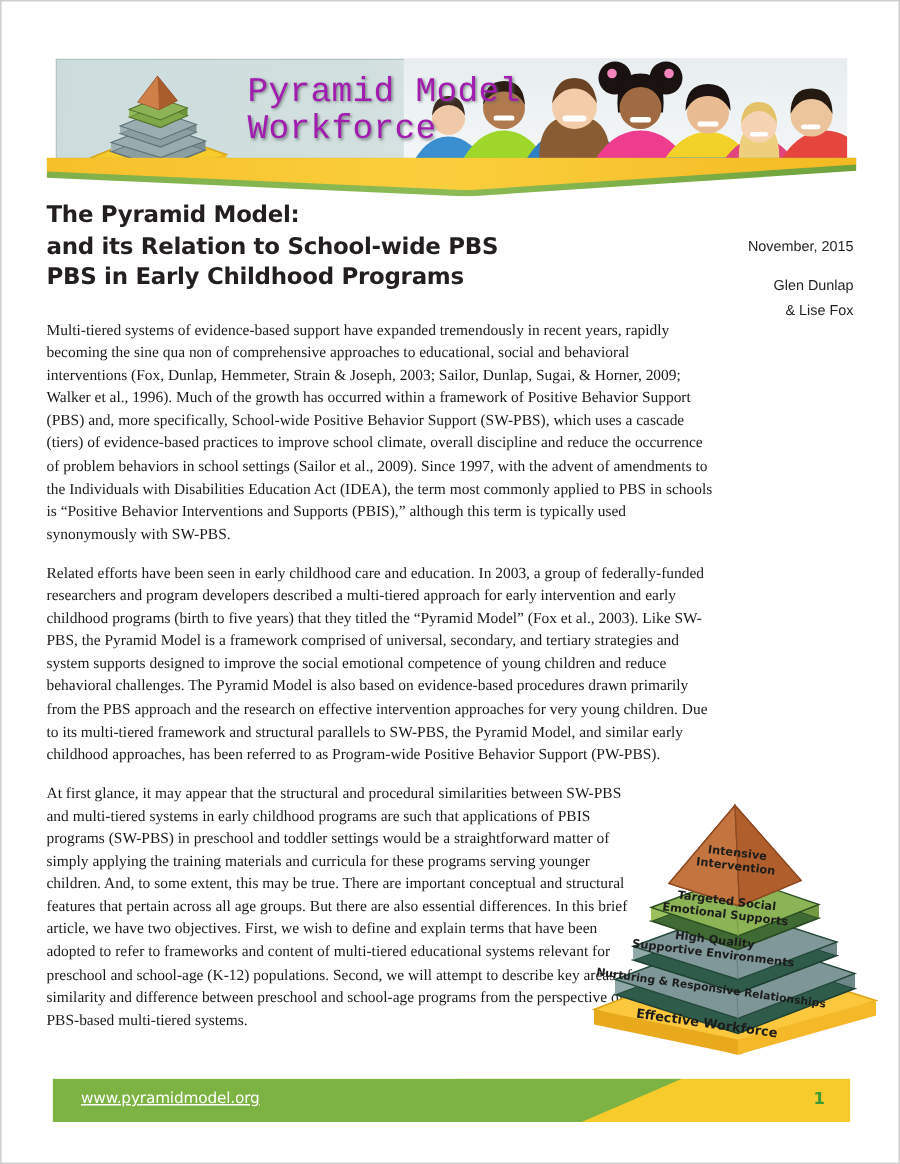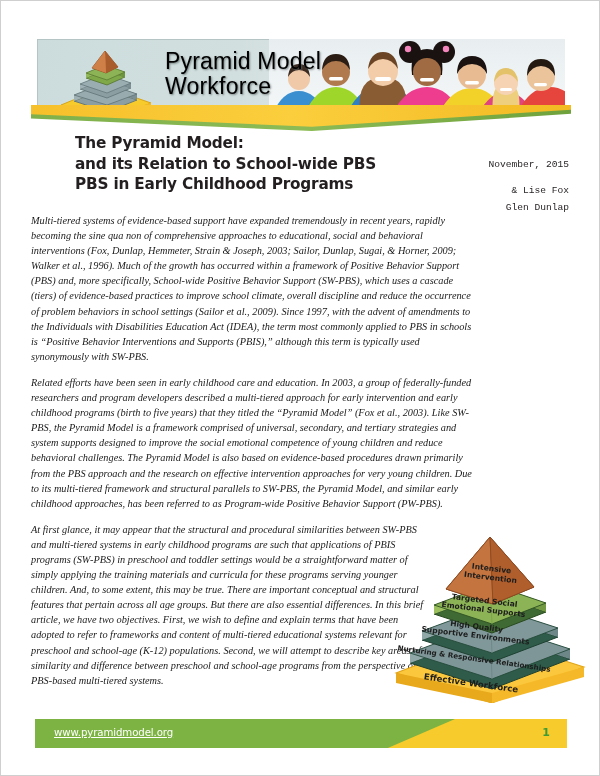--- a/index.html
+++ b/index.html
@@ -50,67 +50,66 @@
   }
 
   
   .logo {
     position: absolute; left: 10px; top: 4px;
     width: 120px; height: 78px;
   }
   .logo-text {
     position: absolute;
     left: 118px; top: 6px;
-    color: #000000;
-    font-family: Liberation Sans, sans-serif;
+    color: #a21caf;
+    font-family: Liberation Mono, monospace;
     font-weight: 400;
     font-size: 23px;
     line-height: 25px;
     letter-spacing: 0.2px;
     text-shadow: 1px 1px 2px rgba(90,100,100,.75);
     white-space: nowrap;
   }
 
   
   .title {
     position: absolute;
     left: 30px; top: 132px;
     width: 340px;
     font-family: "DejaVu Sans", sans-serif;
     font-weight: bold;
     font-size: 15.3px;
     line-height: 20.5px;
     color: #231f20;
     letter-spacing: -0.2px;
-    margin-left: 44px;
   }
   .meta {
     position: absolute;
     right: 30px; top: 155px;
     width: 180px;
     text-align: right;
-    font-family: Liberation Mono, monospace;
+    font-family: Liberation Sans, sans-serif;
     font-size: 9.6px;
     line-height: 17px;
     color: #231f20;
   }
   .meta .date { margin-bottom: 9px; }
 
   
   .body-col {
     position: absolute;
     left: 30px; top: 212px;
     width: 444px;
     font-family: "Liberation Serif", serif;
     font-size: 10.3px;
     line-height: 15.1px;
     color: #1a1a1a;
     text-align: left;
   }
-  .body-col p { margin-bottom: 11px; font-style: italic; }
+  .body-col p { margin-bottom: 11px; }
   .body-col p.narrow-2 { width: 396px; }
 
   
   .pyramid {
     position: absolute;
     left: 393px; top: 512px;
     width: 198px; height: 190px;
   }
   .pyr-label {
     position: absolute;
@@ -278,22 +277,22 @@
   </div>
 
   <div class="title">
     <div>The Pyramid Model:</div>
     <div>and its Relation to School-wide PBS</div>
     <div>PBS in Early Childhood Programs</div>
   </div>
 
   <div class="meta">
     <div class="date">November, 2015</div>
+    <div>Glen Dunlap</div>
     <div>&amp; Lise Fox</div>
-    <div>Glen Dunlap</div>
   </div>
 
   <div class="body-col">
     <p>Multi-tiered systems of evidence-based support have expanded tremendously in recent years, rapidly becoming the sine qua non of comprehensive approaches to educational, social and behavioral interventions (Fox, Dunlap, Hemmeter, Strain &amp; Joseph, 2003; Sailor, Dunlap, Sugai, &amp; Horner, 2009; Walker et al., 1996). Much of the growth has occurred within a framework of Positive Behavior Support (PBS) and, more specifically, School-wide Positive Behavior Support (SW-PBS), which uses a cascade (tiers) of evidence-based practices to improve school climate, overall discipline and reduce the occurrence of problem behaviors in school settings (Sailor et al., 2009). Since 1997, with the advent of amendments to the Individuals with Disabilities Education Act (IDEA), the term most commonly applied to PBS in schools is “Positive Behavior Interventions and Supports (PBIS),” although this term is typically used synonymously with SW-PBS.</p>
     <p>Related efforts have been seen in early childhood care and education. In 2003, a group of federally-funded researchers and program developers described a multi-tiered approach for early intervention and early childhood programs (birth to five years) that they titled the “Pyramid Model” (Fox et al., 2003). Like SW-PBS, the Pyramid Model is a framework comprised of universal, secondary, and tertiary strategies and system supports designed to improve the social emotional competence of young children and reduce behavioral challenges. The Pyramid Model is also based on evidence-based procedures drawn primarily from the PBS approach and the research on effective intervention approaches for very young children. Due to its multi-tiered framework and structural parallels to SW-PBS, the Pyramid Model, and similar early childhood approaches, has been referred to as Program-wide Positive Behavior Support (PW-PBS).</p>
     <p class="narrow-2">At first glance, it may appear that the structural and procedural similarities between SW-PBS and multi-tiered systems in early childhood programs are such that applications of PBIS programs (SW-PBS) in preschool and toddler settings would be a straightforward matter of simply applying the training materials and curricula for these programs serving younger children. And, to some extent, this may be true. There are important conceptual and structural features that pertain across all age groups. But there are also essential differences. In this brief article, we have two objectives. First, we wish to define and explain terms that have been adopted to refer to frameworks and content of multi-tiered educational systems relevant for preschool and school-age (K-12) populations. Second, we will attempt to describe key areas of similarity and difference between preschool and school-age programs from the perspective of PBS-based multi-tiered systems.</p>
   </div>
 
   <div class="pyramid">
     <svg width="198" height="190" viewBox="0 0 198 190">

